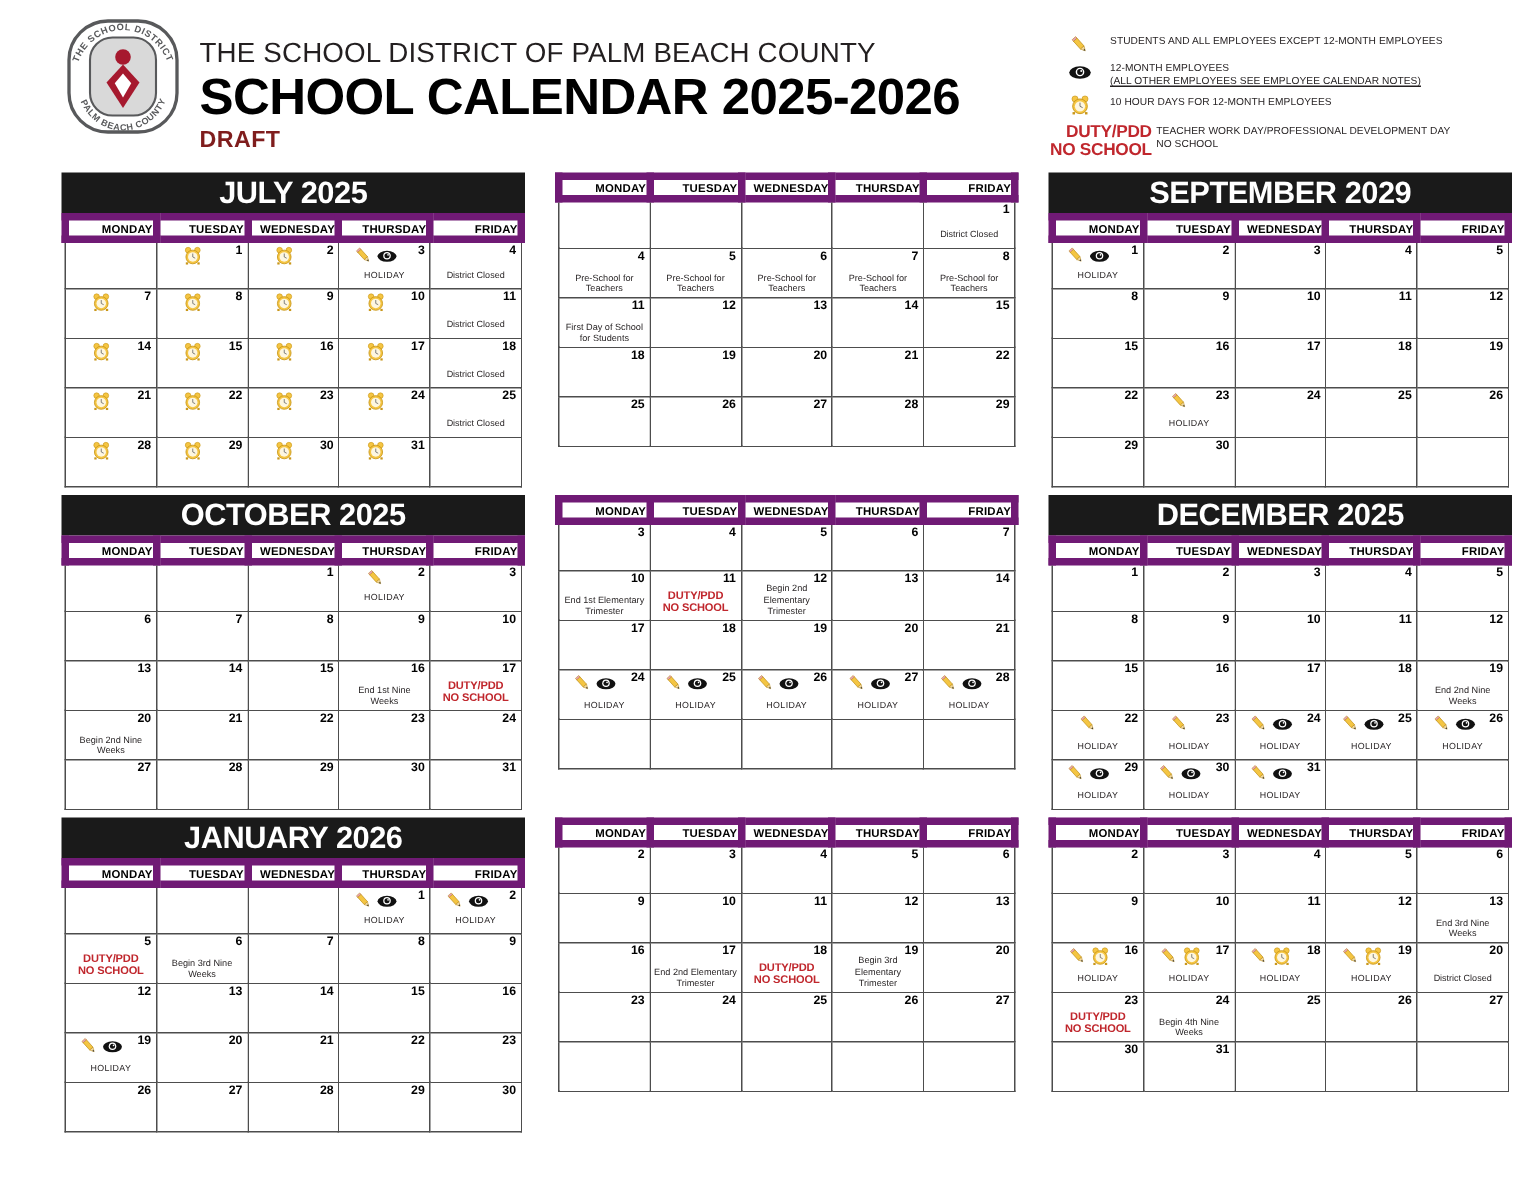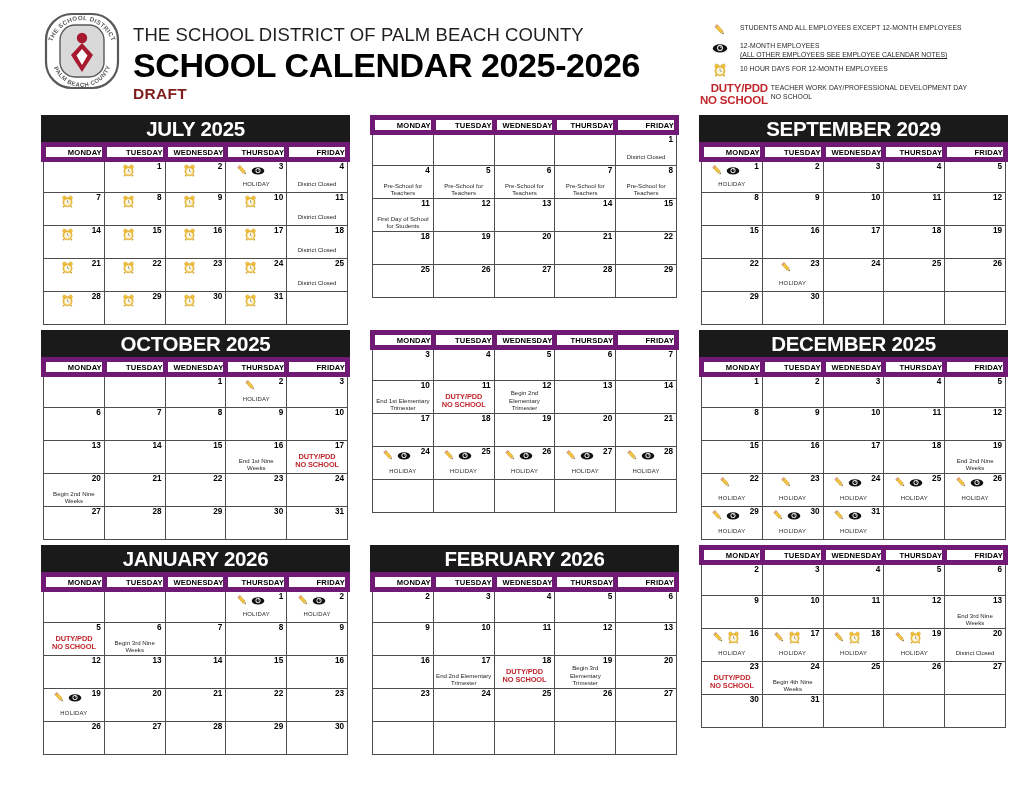--- a/index.html
+++ b/index.html
@@ -1902,21 +1902,20 @@
                 <td>
                   <div class="cell-inner">
                     <div class="daynum">30</div>
                   </div>
                 </td>
               </tr>
             </tbody>
           </table>
         </div>
         <div class="month">
-          <div class="month-title">FEBRUARY 2026</div>
           <table class="mtab">
             <thead>
               <tr>
                 <th>MONDAY</th>
                 <th>TUESDAY</th>
                 <th>WEDNESDAY</th>
                 <th>THURSDAY</th>
                 <th>FRIDAY</th>
               </tr>
             </thead>

